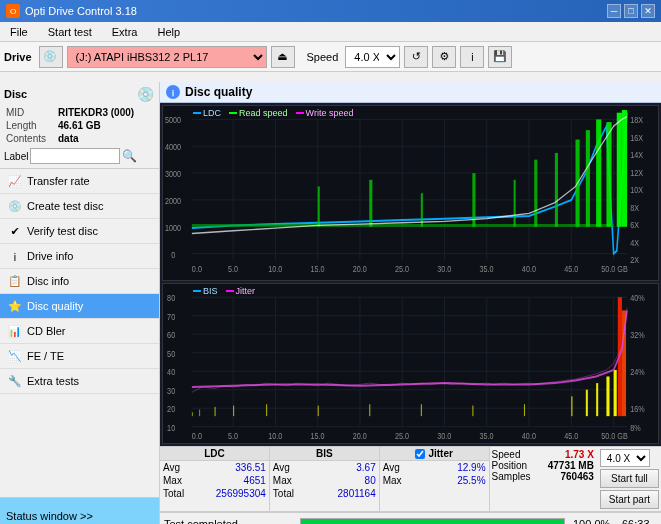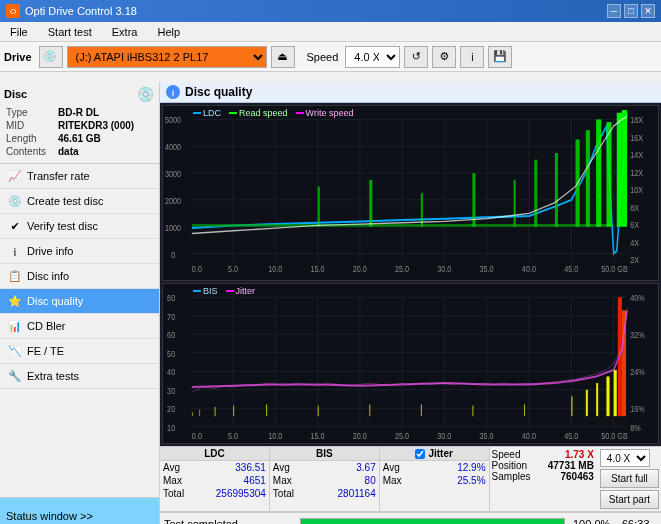--- a/index.html
+++ b/index.html
@@ -36,21 +36,21 @@
       border-bottom: 1px solid #ccc;
       display: flex;
       align-items: center;
       padding: 3px 4px;
       height: 30px;
       gap: 4px;
     }
     .toolbar-label { font-size: 11px; font-weight: bold; margin-right: 3px; }
     .drive-select {
       border: 1px solid #aaa;
-      background: #f97316;
+      background: #fca5a5;
       padding: 2px 4px;
       font-size: 11px;
       width: 200px;
       height: 22px;
     }
     .toolbar-btn {
       width: 24px; height: 22px;
       background: #e8e8e8;
       border: 1px solid #aaa;
       cursor: pointer;
@@ -214,38 +214,39 @@
 
   <div class="sidebar">
 
     <div class="disc-panel">
       <div class="disc-header">
         <span class="disc-title">Disc</span>
         <span style="font-size:14px; cursor:pointer;">💿</span>
       </div>
       <table class="disc-info-table">
         <tbody>
-            <tr>
-          <td>Type</td>
-          <td>BD-R DL</td>
-        </tr>
         <tr>
           <td>MID</td>
           <td>RITEKDR3 (000)</td>
         </tr>
         <tr>
           <td>Length</td>
           <td>46.61 GB</td>
         </tr>
         <tr>
           <td>Contents</td>
           <td class="link-val">data</td>
         </tr>
       </tbody>
         </table>
+      <div class="label-row">
+        <span style="font-size:10px;">Label</span>
+        <input class="label-input" type="text" style="">
+        <span style="font-size:12px; cursor:pointer;">🔍</span>
+      </div>
     </div>
 
     <div class="sidebar-nav">
       <div class="nav-item">
         <span class="nav-item-icon">📈</span>
         <span>Transfer rate</span>
       </div>
       <div class="nav-item">
         <span class="nav-item-icon">💿</span>
         <span>Create test disc</span>

